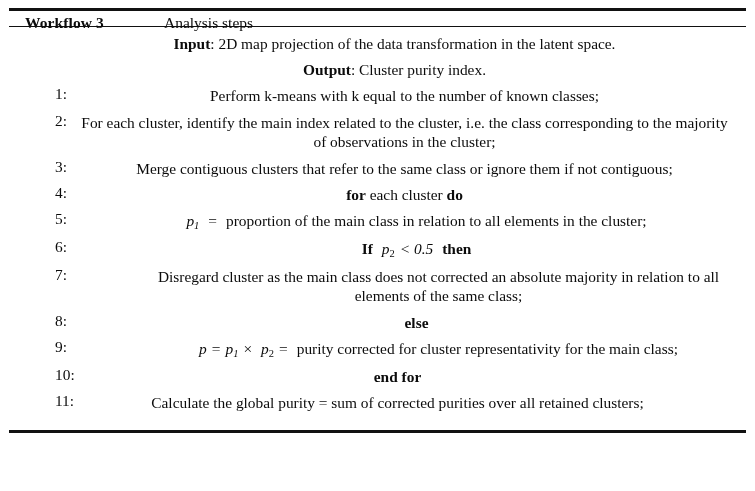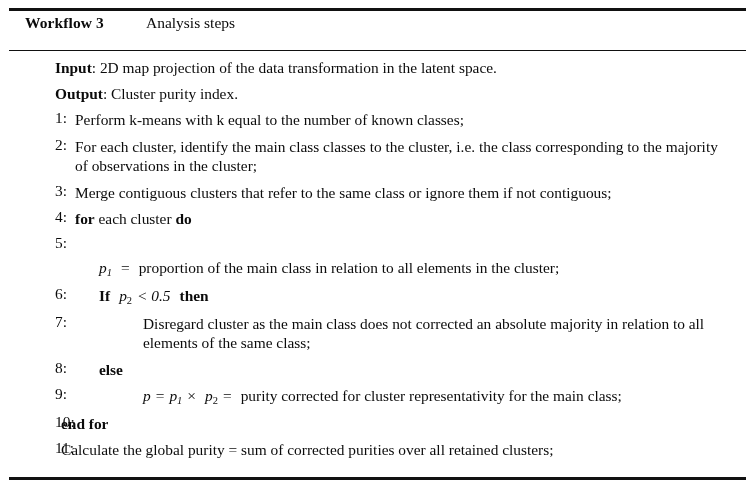--- a/index.html
+++ b/index.html
@@ -23,32 +23,32 @@
     box-sizing: border-box;
     border-top: 3px solid #111;
     border-bottom: 3px solid #111;
   }
 
   .algo-header {
     display: flex;
     align-items: baseline;
     border-bottom: 1.6px solid #111;
     padding: 3px 0 3px 0;
-    height: 40px;
+    height: 16px;
     box-sizing: border-box;
   }
   .algo-header .caption-label {
     font-weight: bold;
     font-size: 15.5px;
     padding-left: 16px;
     letter-spacing: 0.1px;
   }
   .algo-header .caption-title {
     font-size: 15.5px;
-    padding-left: 42px;
+    padding-left: 60px;
   }
 
   .algo-body {
     padding: 7px 12px 9px 12px;
     font-size: 15.4px;
     line-height: 1.0;
   }
 
   .line {
     display: flex;
@@ -62,21 +62,21 @@
     text-align: left;
     padding-left: 34px;
     box-sizing: content-box;
   }
   .num.w-base  { width: 0px; padding-right: 0px; }
   .num.w-step  { width: 24px; padding-right: 0px; }
   .num.w-deep  { width: 24px; padding-right: 0px; }
 
   .txt {
     flex: 1 1 auto;
-    text-align: left;
+    text-align: center;
   }
   .txt.hang-0  { padding-left: 0px; }
   .txt.hang-1  { padding-left: 20px; }
   .txt.hang-2  { padding-left: 64px; }
 
   .txt p {
     margin: 0 0 1px 0;
     line-height: 1.28;
   }
   .txt p:last-child { margin-bottom: 0; }
@@ -130,41 +130,41 @@
     <div class="line">
       <span class="num w-base">1:</span>
       <div class="txt hang-1">
         <p>Perform k-means with k equal to the number of known classes;</p>
       </div>
     </div>
 
     <div class="line">
       <span class="num w-base">2:</span>
       <div class="txt hang-1">
-        <p>For each cluster, identify the main class classes to the cluster, i.e. the class corresponding to the majority of observations in the cluster;</p>
+        <p>For each cluster, identify the main index related to the cluster, i.e. the class corresponding to the majority of observations in the cluster;</p>
       </div>
     </div>
 
     <div class="line">
       <span class="num w-base">3:</span>
       <div class="txt hang-1">
         <p>Merge contiguous clusters that refer to the same class or ignore them if not contiguous;</p>
       </div>
     </div>
 
     <div class="line">
       <span class="num w-base">4:</span>
       <div class="txt hang-1">
         <p><b>for</b><span> each cluster </span><b>do</b></p>
       </div>
     </div>
 
     <div class="line">
       <span class="num w-step">5:</span>
-      <div class="txt hang-2" style="padding-left:20px;margin-top:23px;">
+      <div class="txt hang-2" style="padding-left:20px;">
         <p>
           <span class="var sub-ital nb"><span>p</span><sub>1</sub></span><span class="sp-wide"></span><span>=</span><span class="sp-wide"></span><span>proportion of the main class in relation to all elements in the cluster;</span>
         </p>
       </div>
     </div>
 
     <div class="line">
       <span class="num w-step">6:</span>
       <div class="txt" style="padding-left:20px;">
         <p><b>If</b><span class="sp-wide"></span><span class="var sub-rom nb"><span>p</span><sub>2</sub></span><span class="sp"></span><i>&lt; 0.5</i><span class="sp-wide"></span><b>then</b></p>

